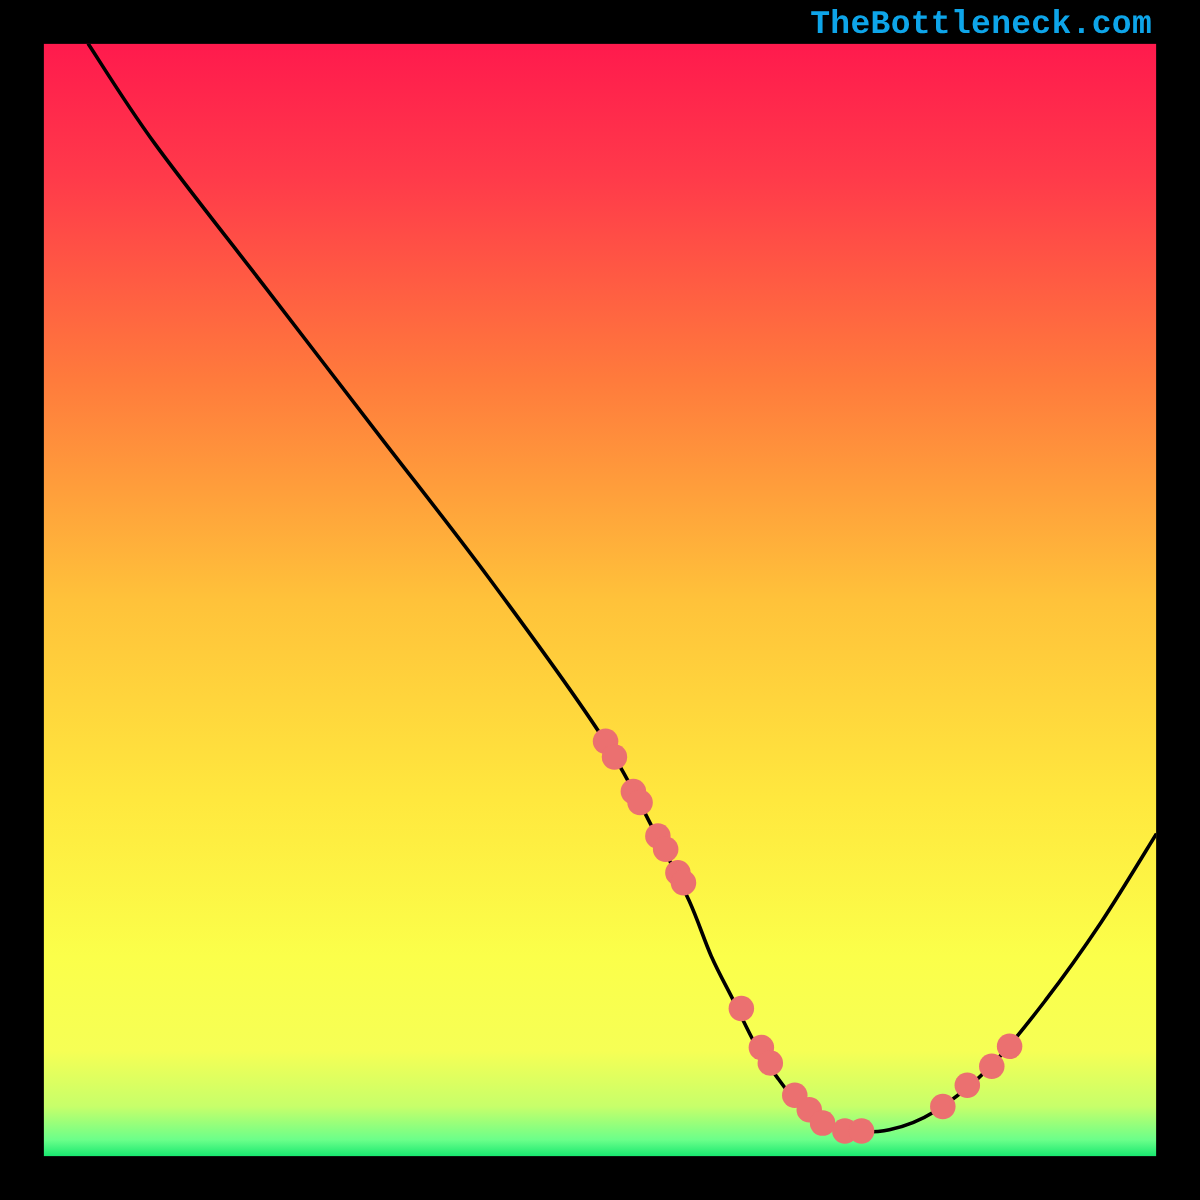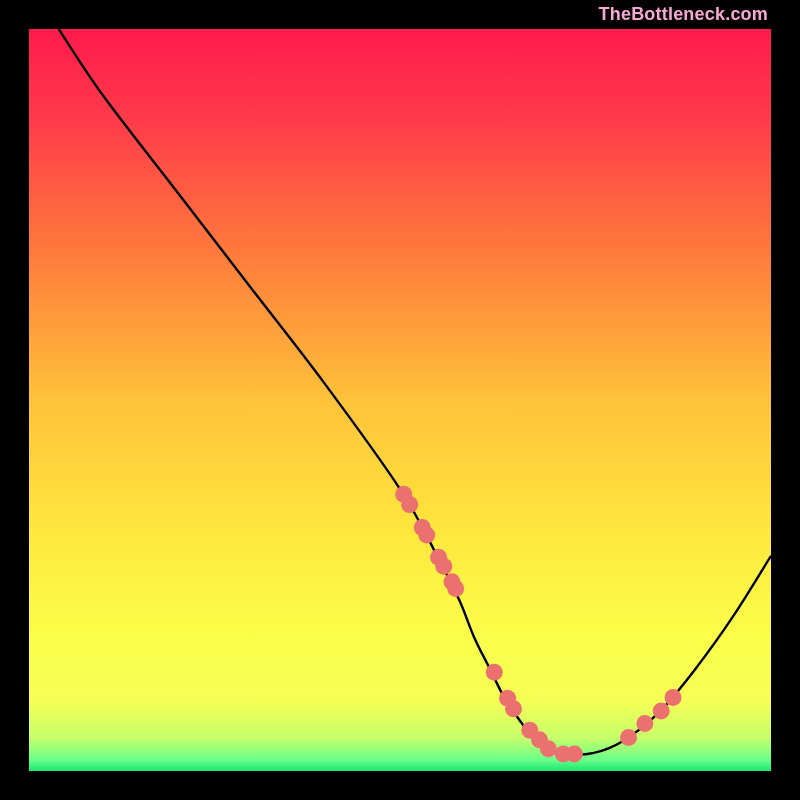--- a/index.html
+++ b/index.html
@@ -16,24 +16,25 @@
     left: 29px;
     top: 29px;
     width: 742px;
     height: 742px;
     overflow: hidden;
   }
   .watermark {
     position: absolute;
     top: 4px;
     right: 32px;
-    color: #f9a8d4;
-    font-size: 18px;
+    color: #0ea5e9;
+    font-size: 22px;
     font-weight: bold;
     letter-spacing: 0.2px;
+    font-family: Liberation Mono, monospace;
   }
   svg {
     display: block;
   }
 </style>
 </head>
 <body>
 
 <div class="watermark">TheBottleneck.com</div>
 

